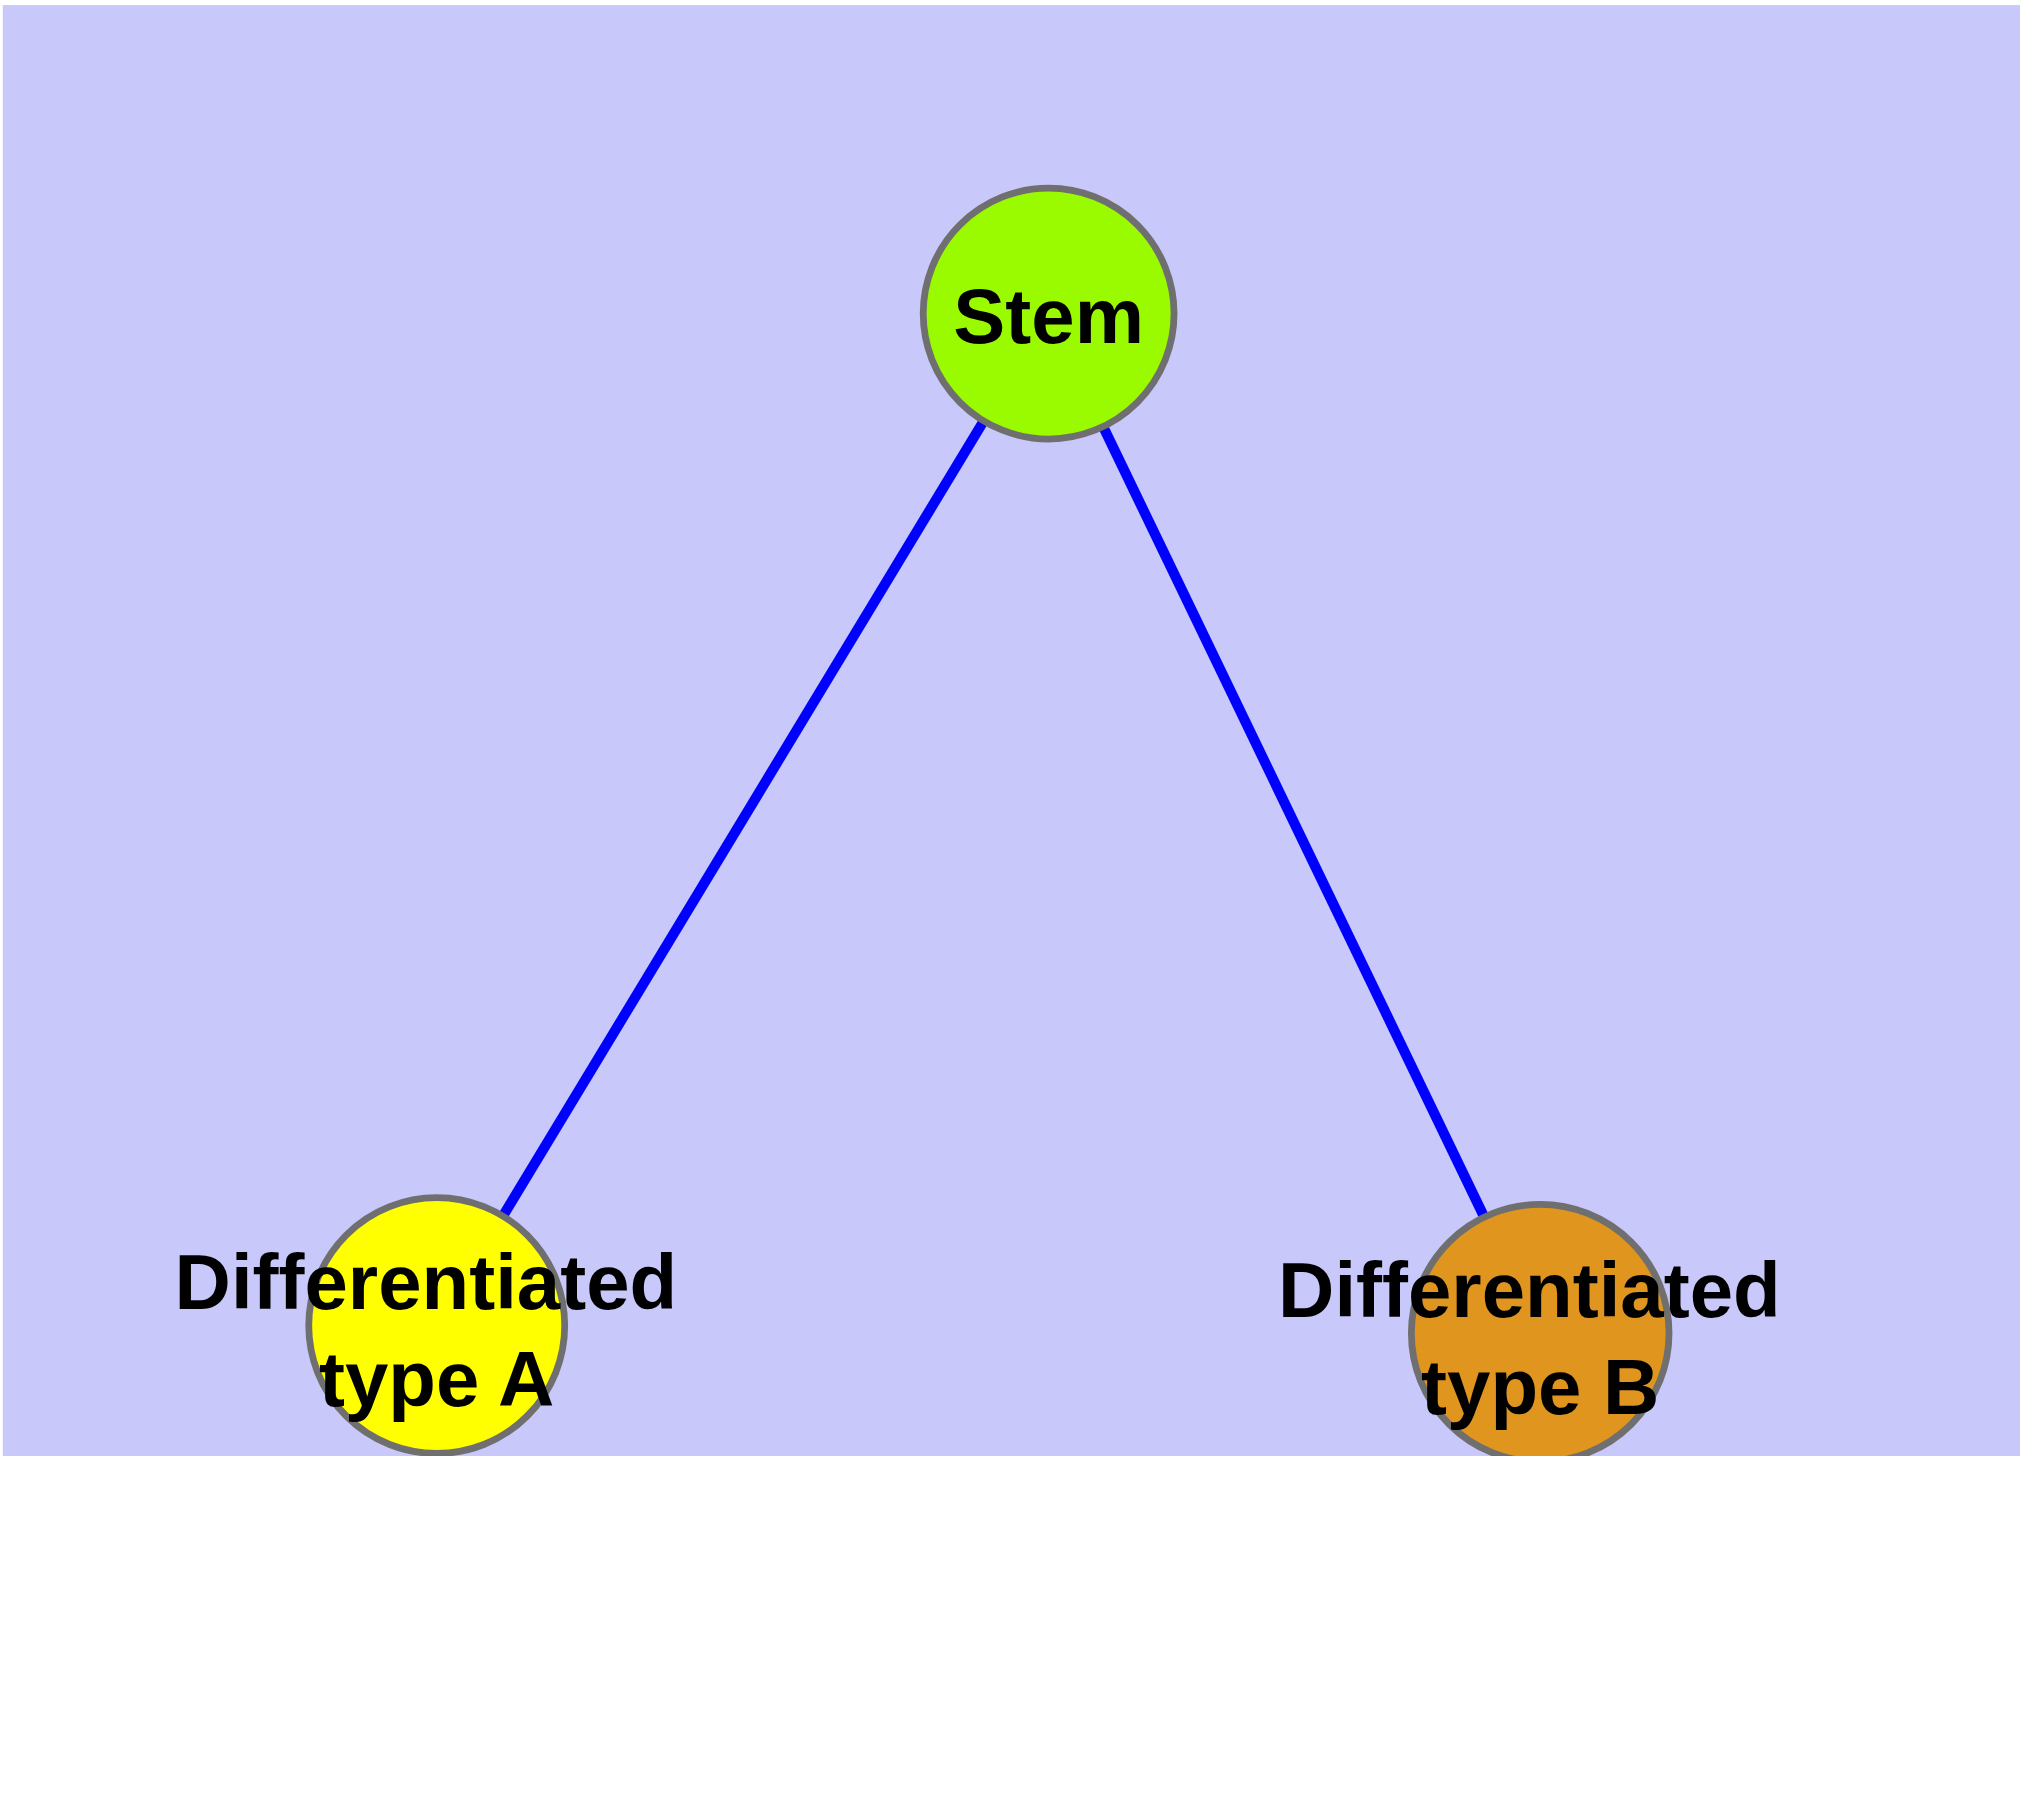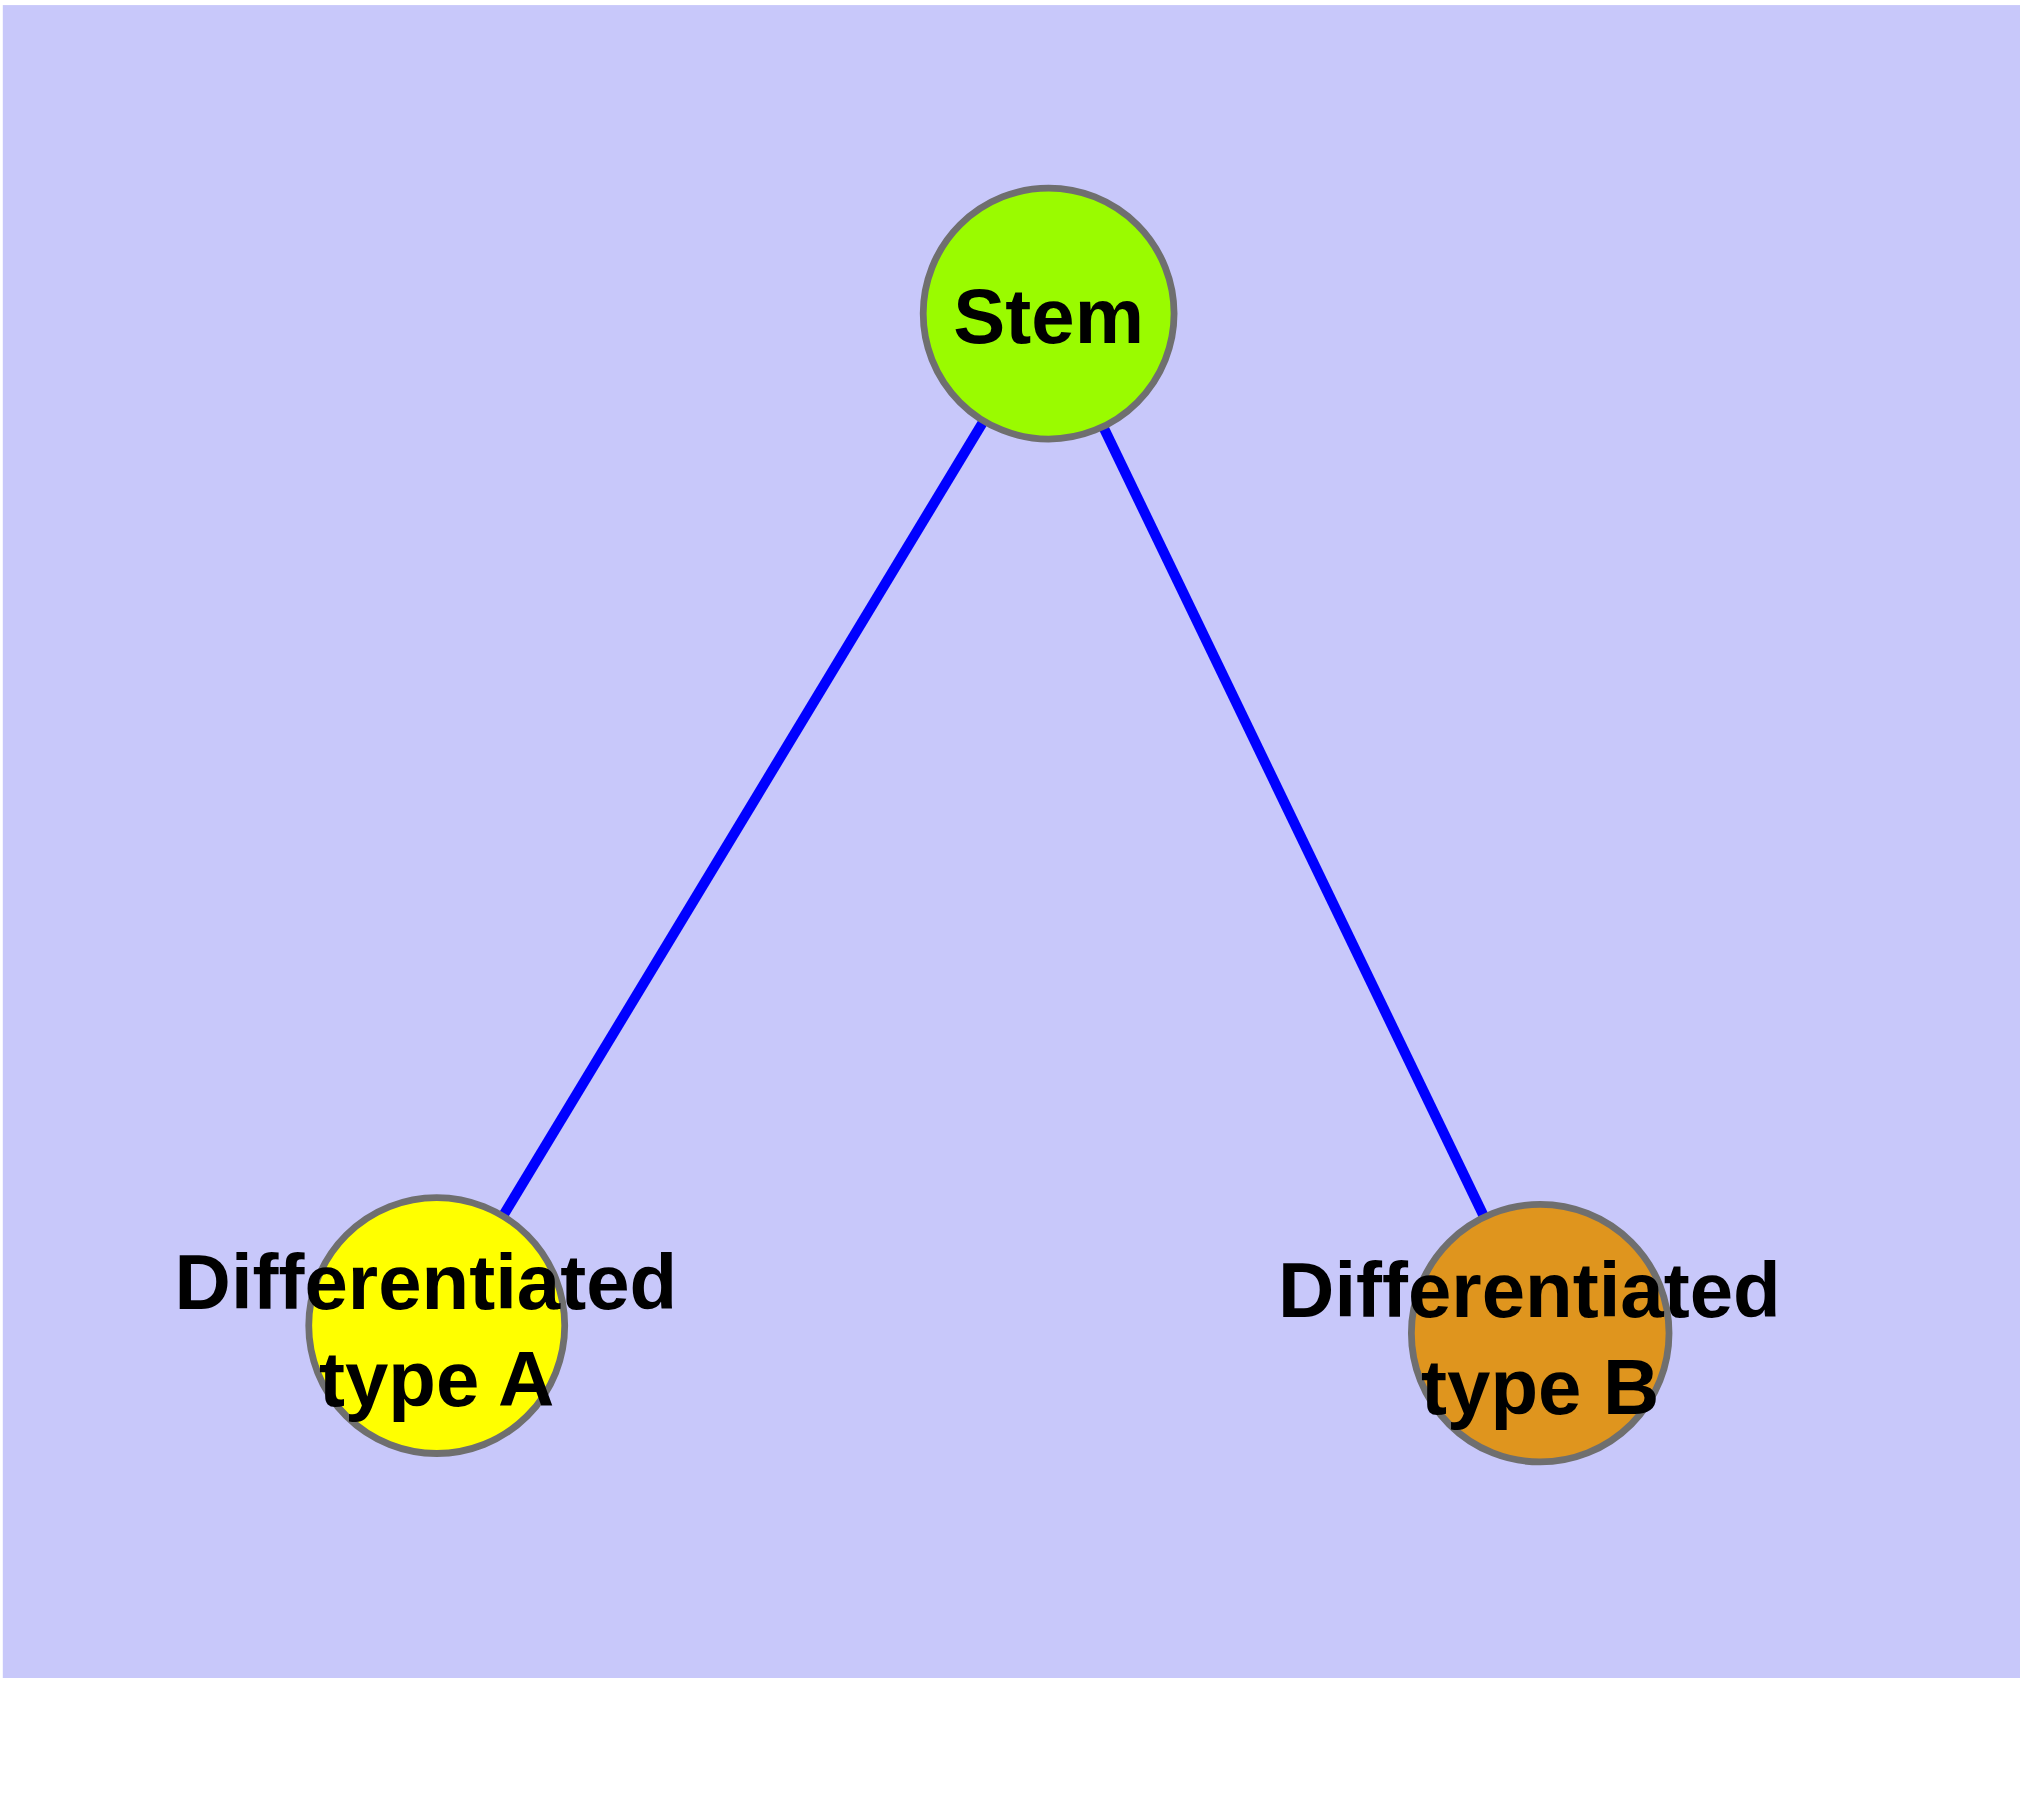--- a/index.html
+++ b/index.html
@@ -2,21 +2,21 @@
 <html style="font-size:13.6px"><head>
 <meta charset="utf-8">
 <style>
   html, body {
     margin: 0;
     padding: 0;
     background: #ffffff;
   }
   .stage {
     width: 2021px;
-    height: 1678px;
+    height: 1456px;
     position: relative;
     background: #ffffff;
     overflow: hidden;
     text-align: right;
   }
   svg {
     display: block;
     width: 2021px;
     height: 1812px;
   }

